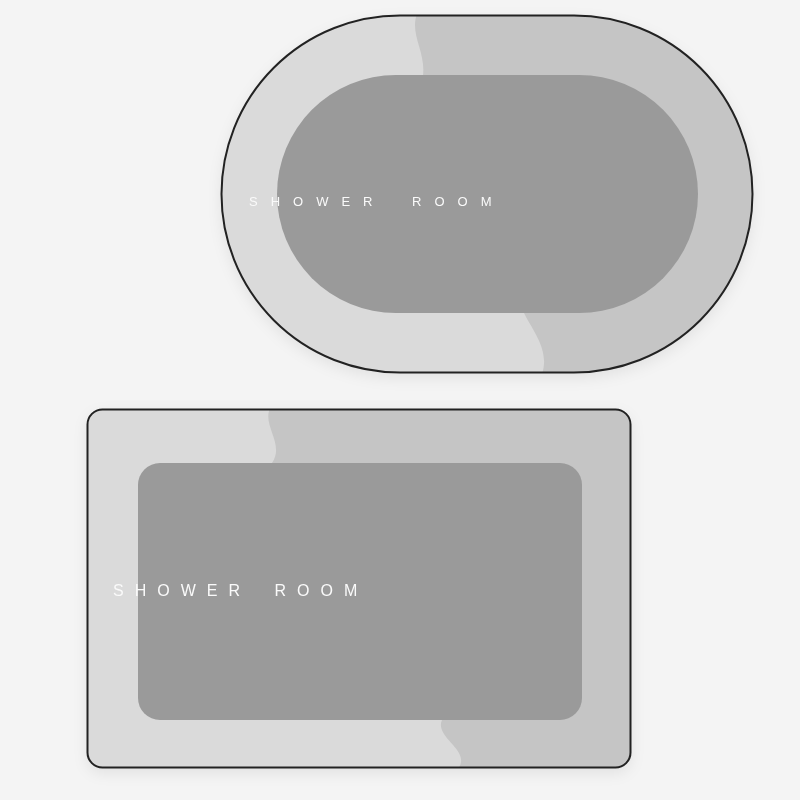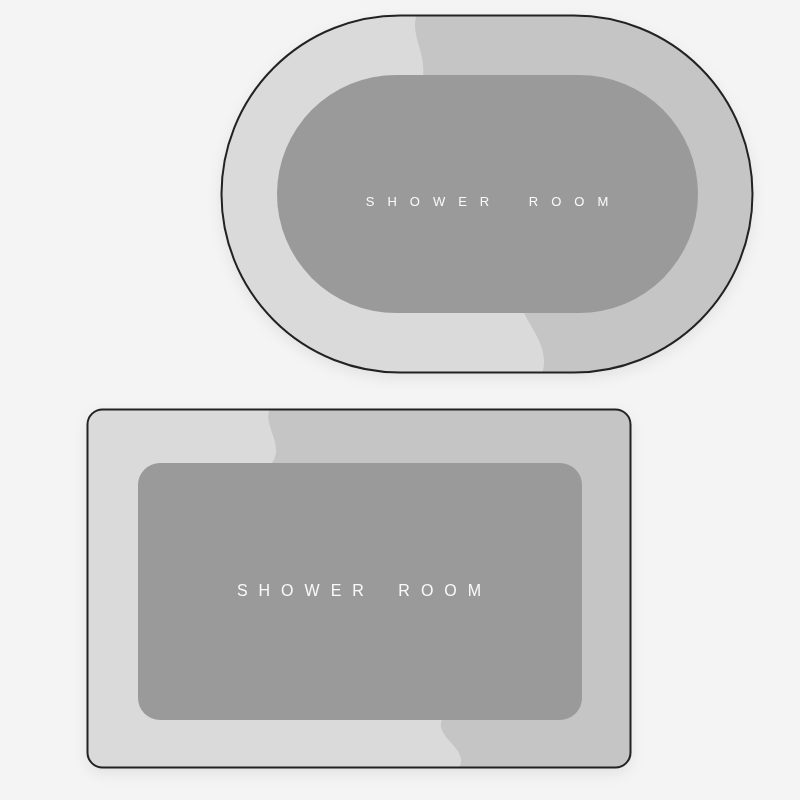--- a/index.html
+++ b/index.html
@@ -34,23 +34,22 @@
     height: 360px;
   }
   .mat--rect {
     left: 86px;
     top: 408px;
     width: 546px;
     height: 361px;
   }
   .mat-label {
     position: absolute;
-    left: 0;
+    left: 16px;
     width: 100%;
-    text-align: center;
     transform: translateY(-50%);
     font-family: "Liberation Sans", sans-serif;
     font-weight: normal;
     white-space: nowrap;
     user-select: none;
   }
   .mat-label--oval {
     top: 187px;
     font-size: 13px;
     letter-spacing: 13px;

